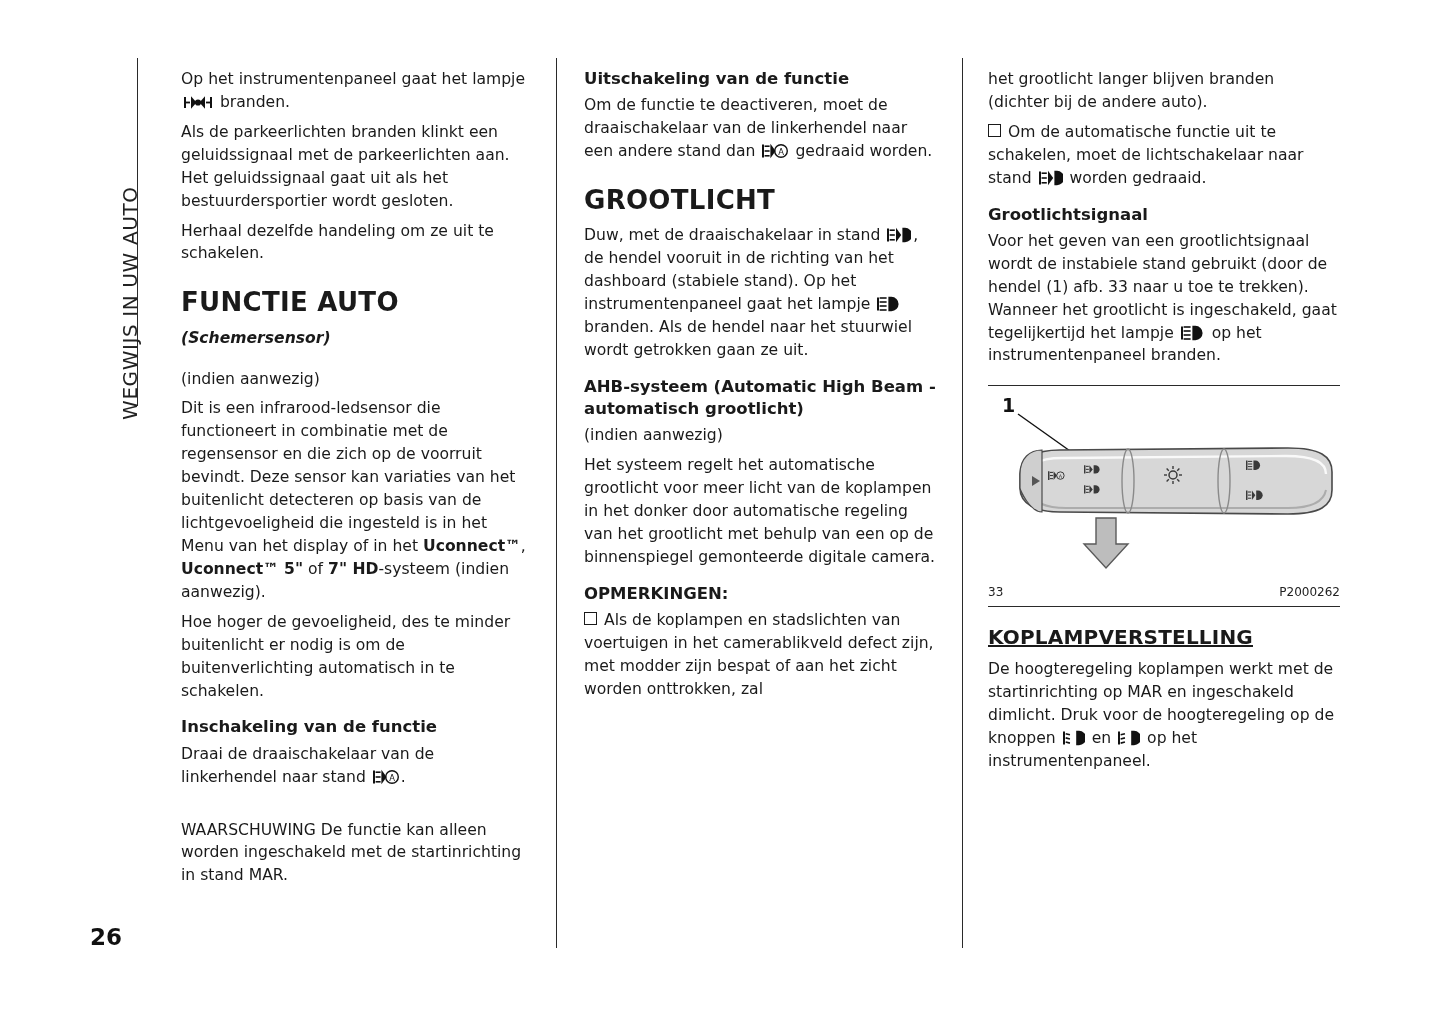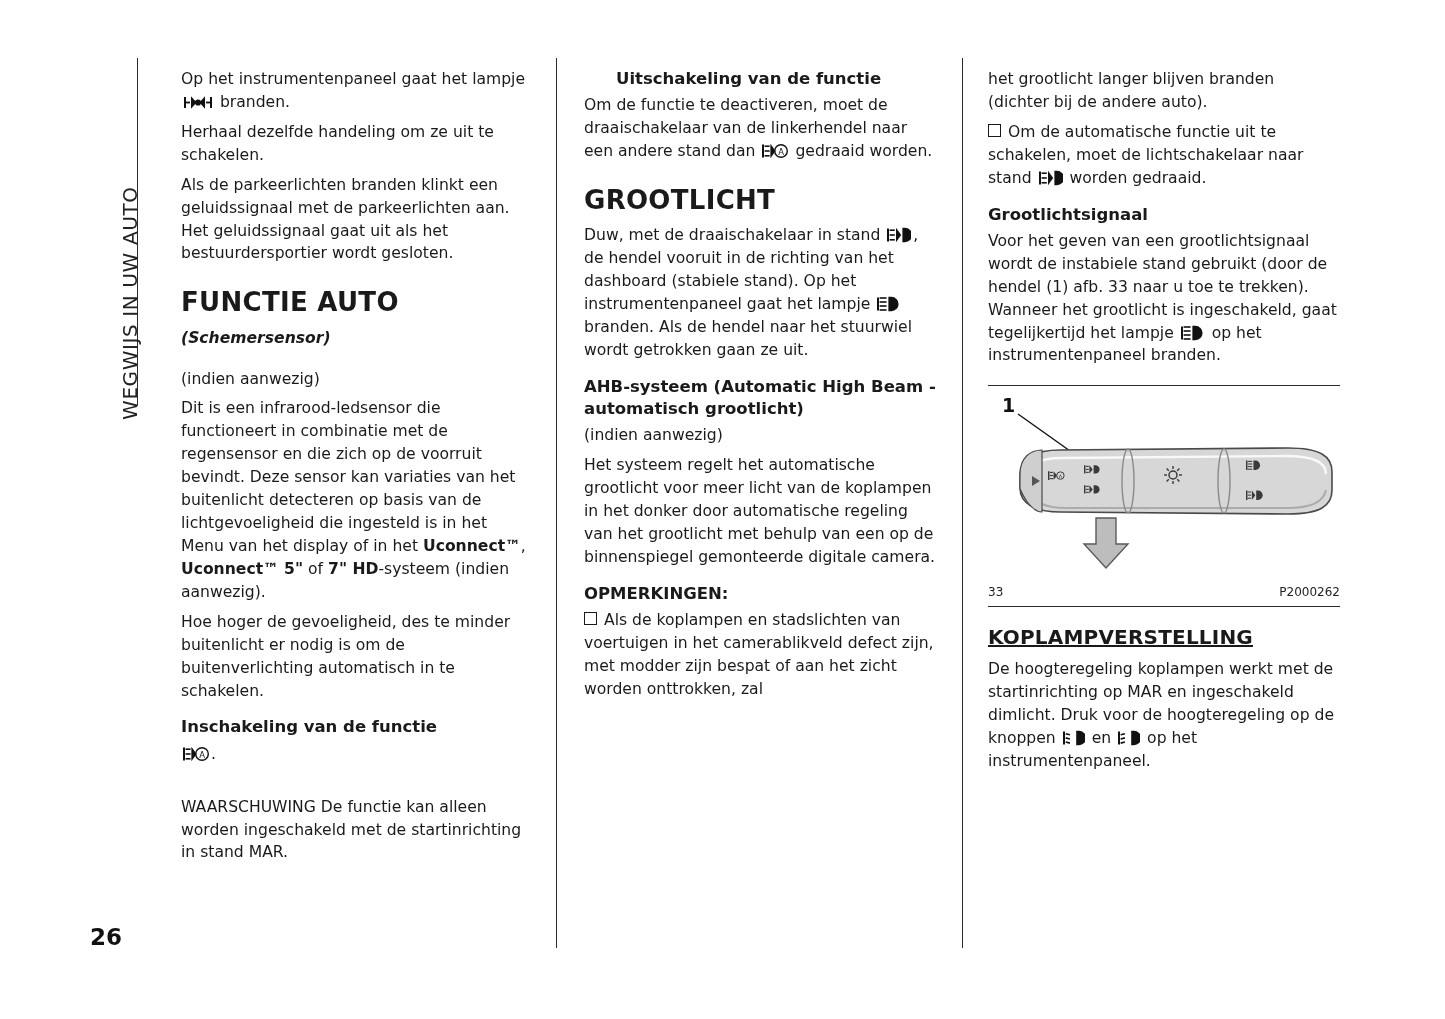--- a/index.html
+++ b/index.html
@@ -86,21 +86,21 @@
     font-size: 26px;
     letter-spacing: 0.3px;
     margin: 18px 0 5px 0;
   }
   h3.sub {
     font-weight: bold;
     font-size: 16.5px;
     margin: 14px 0 4px 0;
     line-height: 1.35;
   }
-  h3.sub.nomt { margin-top: 6px; margin-left: 32px; }
+  h3.sub.nomt { margin-top: 6px; }
   b { font-weight: bold; }
 
   
   .bullet {
     position: relative;
     padding-left: 0;
     margin: 0 0 7px 0;
   }
   .sq {
     display: inline-block;
@@ -191,37 +191,38 @@
             <circle cx="15" cy="7.5" r="3.1"></circle>
             <path d="M22 1.2 L16.5 7.5 L22 13.8 Z"></path>
             <path d="M23 6.6h4v1.8h-4z"></path>
             <path d="M27 2h2v11h-2z"></path>
           </g>
         </svg>
       </span>
       <span>branden.</span>
     </p>
 
+    <p>Als de parkeerlichten branden klinkt een geluidssignaal met de parkeerlichten aan. Het geluidssignaal gaat uit als het bestuurdersportier wordt gesloten.</p>
+
     <p>Herhaal dezelfde handeling om ze uit te schakelen.</p>
-
-    <p>Als de parkeerlichten branden klinkt een geluidssignaal met de parkeerlichten aan. Het geluidssignaal gaat uit als het bestuurdersportier wordt gesloten.</p>
 
     <h2 class="section">FUNCTIE AUTO</h2>
     <p class="tight"><b>(Schemersensor)</b></p>
     <p>(indien aanwezig)</p>
 
     <p>
       <span>Dit is een infrarood-ledsensor die functioneert in combinatie met de regensensor en die zich op de voorruit bevindt. Deze sensor kan variaties van het buitenlicht detecteren op basis van de lichtgevoeligheid die ingesteld is in het Menu van het display of in het</span>
       <b>Uconnect™</b><span>, </span><b>Uconnect™ 5"</b><span> of </span><b>7" HD</b><span>-systeem (indien aanwezig).</span>
     </p>
 
     <p>Hoe hoger de gevoeligheid, des te minder buitenlicht er nodig is om de buitenverlichting automatisch in te schakelen.</p>
 
     <h3 class="sub">Inschakeling van de functie</h3>
     <p>
+      <span>Draai de draaischakelaar van de linkerhendel naar stand</span>
       <span class="ico">
         <svg width="26" height="16" viewBox="0 0 26 16">
           <g fill="#111">
             <path d="M0 1.5h2v13h-2z"></path>
             <path d="M2.6 2.4h5v1.6h-5z"></path>
             <path d="M2.6 7.2h5v1.6h-5z"></path>
             <path d="M2.6 12h5v1.6h-5z"></path>
             <path d="M8.4 0.8 L13.6 8 L8.4 15.2 Z"></path>
             <circle cx="19" cy="8" r="6.3" fill="none" stroke="#111" stroke-width="1.4"></circle>
             <text x="19" y="11.6" font-size="8.4" font-family="DejaVu Sans, sans-serif" text-anchor="middle" fill="#111">A</text>

